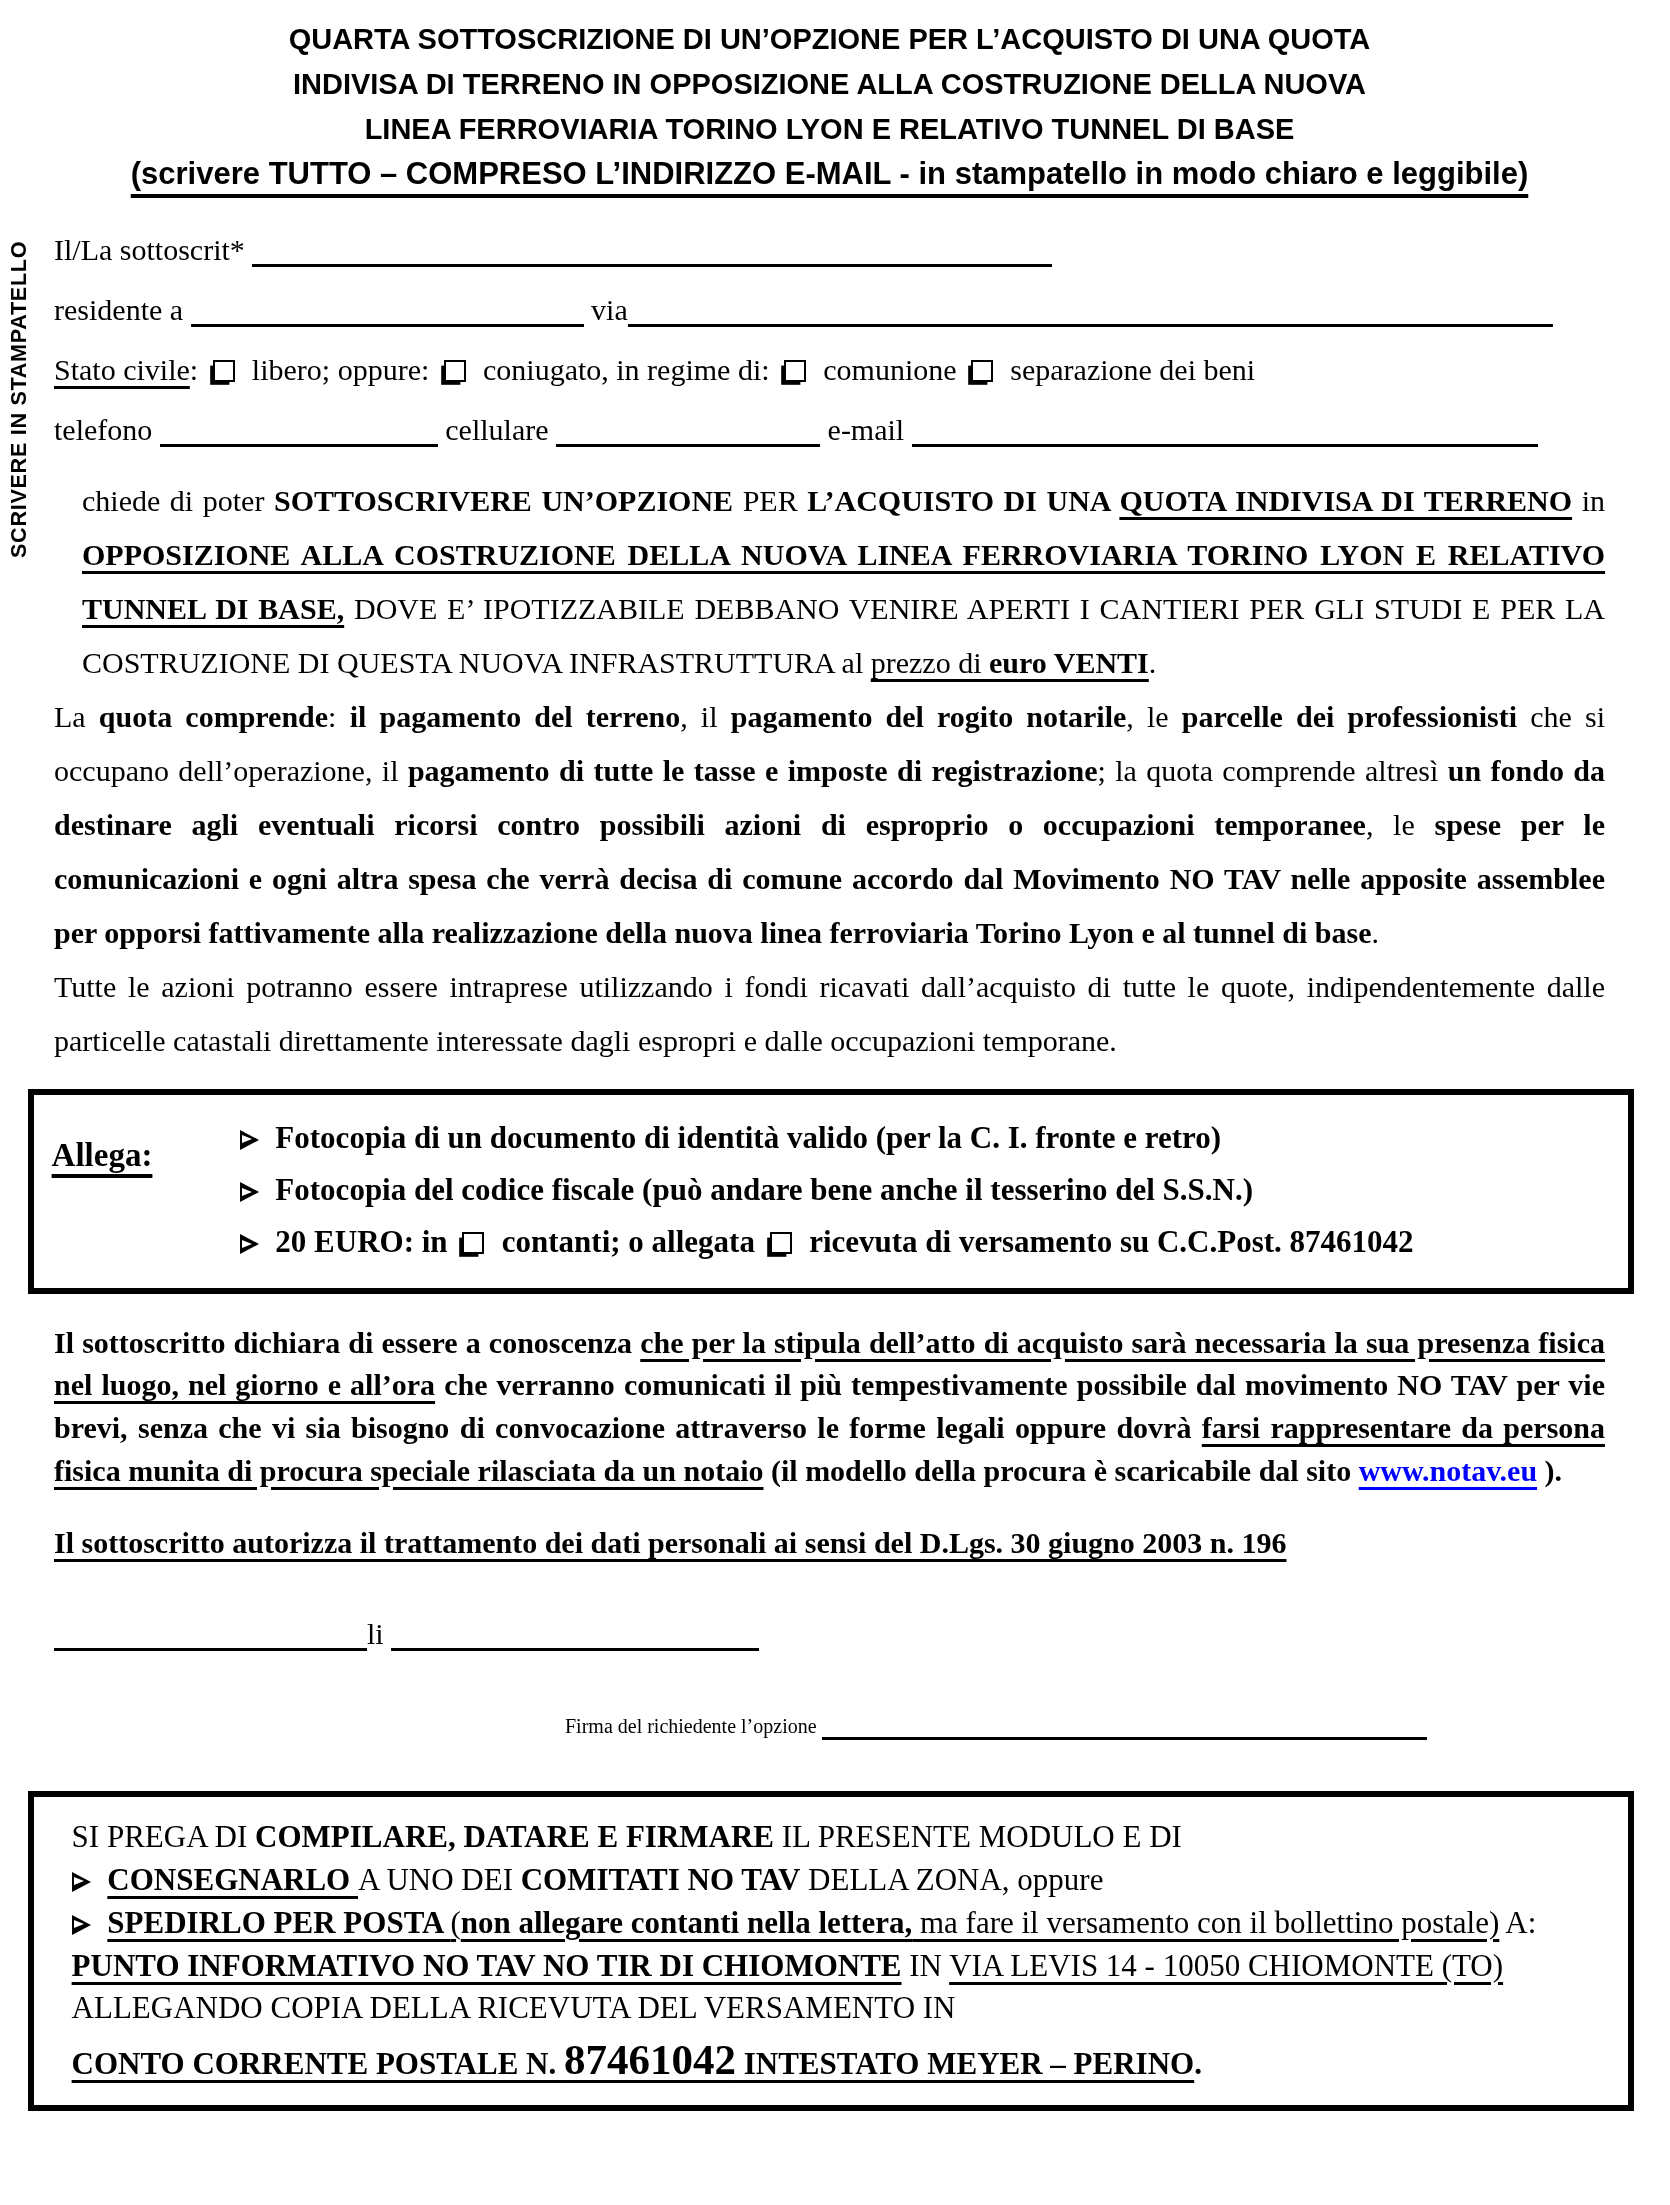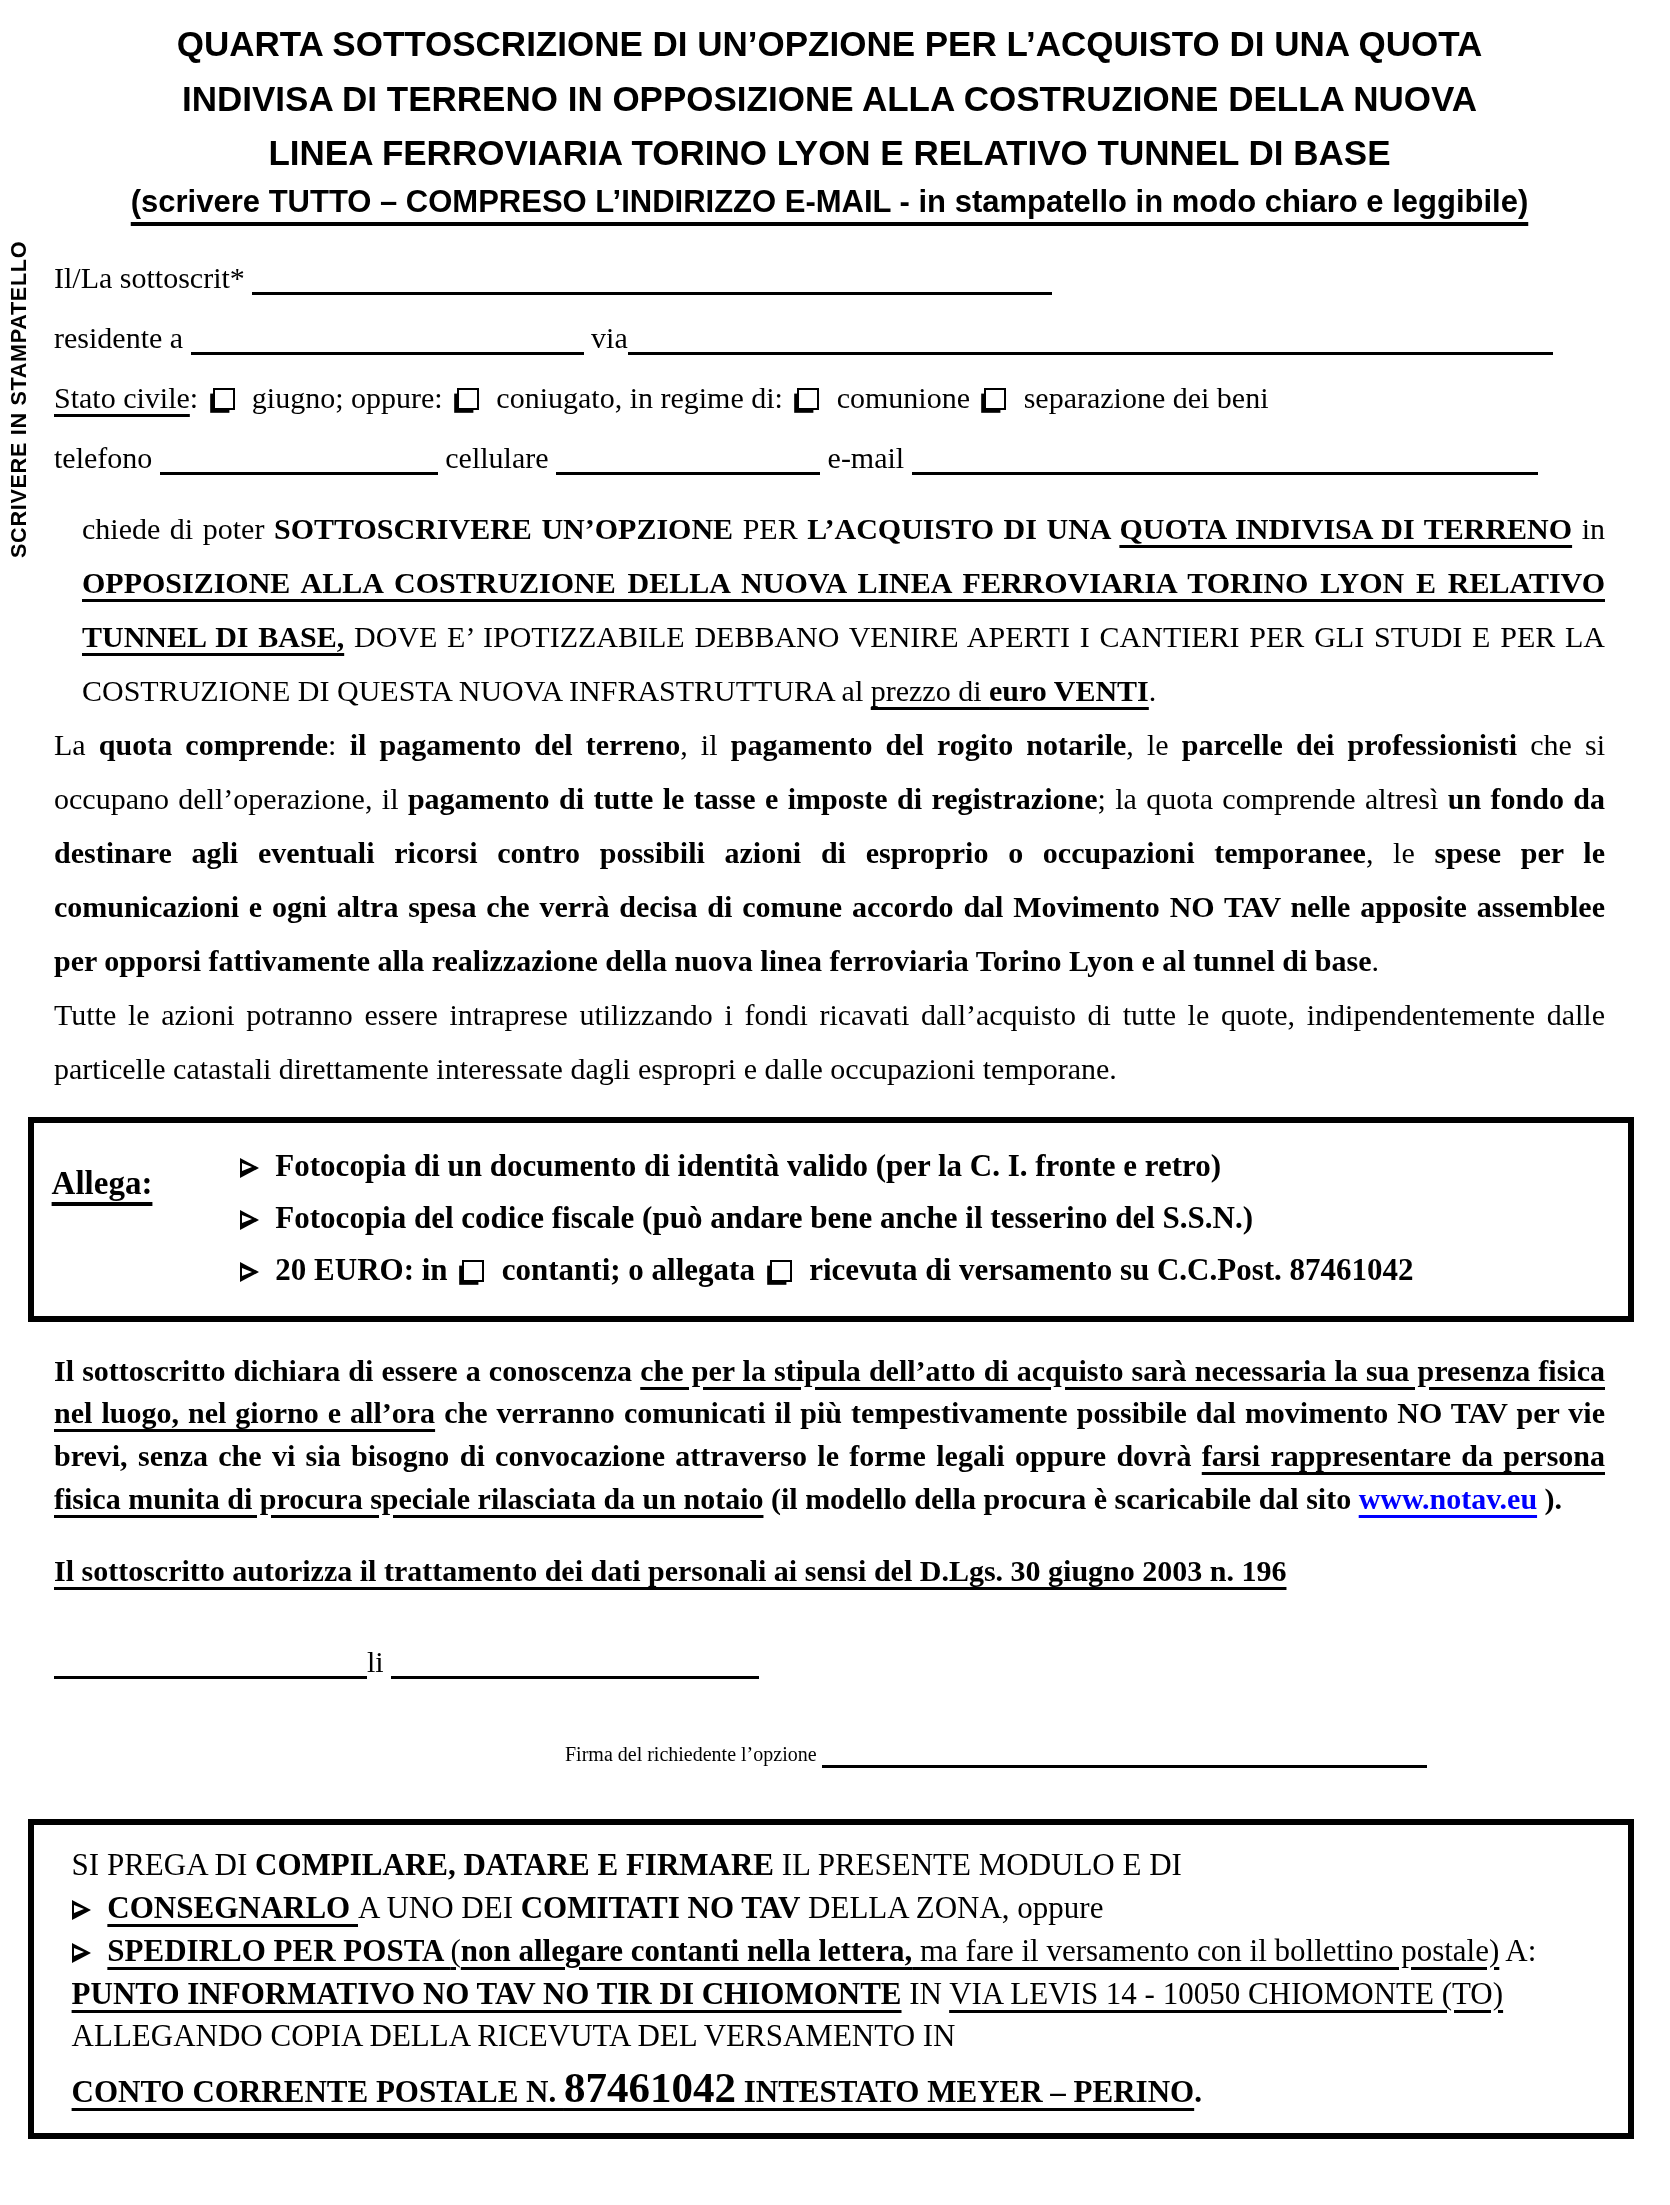--- a/index.html
+++ b/index.html
@@ -17,21 +17,21 @@
     width:1671px;
     min-height:2205px;
     box-sizing:border-box;
     padding:17.4px 66px 7px 54px;
   }
   
   .title-block{text-align:center;}
   .title-line{
     font-family:"Liberation Sans", sans-serif;
     font-weight:bold;
-    font-size:35px;
+    font-size:29px;
     line-height:1.55;
     white-space:nowrap;
   }
   .subtitle{
     font-family:"Liberation Sans", sans-serif;
     font-weight:bold;
     font-size:31px;
     margin-top:4.2px;
     white-space:nowrap;
     text-decoration:underline;
@@ -180,21 +180,21 @@
   <header class="title-block">
     <div class="title-line">QUARTA SOTTOSCRIZIONE DI UN’OPZIONE PER L’ACQUISTO DI UNA QUOTA</div>
     <div class="title-line">INDIVISA DI TERRENO IN OPPOSIZIONE ALLA COSTRUZIONE DELLA NUOVA</div>
     <div class="title-line">LINEA FERROVIARIA TORINO LYON E RELATIVO TUNNEL DI BASE</div>
     <div class="subtitle">(scrivere TUTTO – COMPRESO L’INDIRIZZO E-MAIL -  in stampatello in modo chiaro e leggibile)</div>
   </header>
 
   <section class="form-rows">
     <div class="row"><span>Il/La sottoscrit* </span><span class="bl" style="width: 800px;"></span></div>
     <div class="row"><span>residente a </span><span class="bl" style="width: 393px;"></span><span> via</span><span class="bl" style="width: 925px;"></span></div>
-    <div class="row"><span class="u">Stato civile</span><span>: </span><span class="cb"></span><span> giugno; oppure:  </span><span class="cb"></span><span> coniugato, in regime di:  </span><span class="cb"></span><span> comunione    </span><span class="cb"></span><span> separazione dei beni</span></div>
+    <div class="row"><span class="u">Stato civile</span><span>: </span><span class="cb"></span><span> libero; oppure:  </span><span class="cb"></span><span> coniugato, in regime di:  </span><span class="cb"></span><span> comunione    </span><span class="cb"></span><span> separazione dei beni</span></div>
     <div class="row"><span>telefono </span><span class="bl" style="width: 278px;"></span><span> cellulare </span><span class="bl" style="width: 264px;"></span><span> e-mail </span><span class="bl" style="width: 626px;"></span></div>
   </section>
 
   <p class="para first"><span>chiede di poter </span><span class="b">SOTTOSCRIVERE UN’OPZIONE </span><span>PER </span><span class="b">L’ACQUISTO DI UNA </span><span class="b u">QUOTA INDIVISA DI TERRENO</span><span> in </span><span class="b u">OPPOSIZIONE ALLA COSTRUZIONE DELLA NUOVA LINEA FERROVIARIA TORINO LYON E RELATIVO TUNNEL DI BASE,</span><span> DOVE E’ IPOTIZZABILE DEBBANO VENIRE APERTI I CANTIERI PER GLI STUDI E PER LA COSTRUZIONE DI QUESTA NUOVA INFRASTRUTTURA al </span><span class="u">prezzo di </span><span class="b u">euro VENTI</span><span>.</span></p>
   <p class="para"><span>La </span><span class="b">quota comprende</span><span>: </span><span class="b">il pagamento del terreno</span><span>, il </span><span class="b">pagamento del rogito notarile</span><span>, le </span><span class="b">parcelle dei professionisti</span><span> che si occupano dell’operazione, il </span><span class="b">pagamento di tutte le tasse e imposte di registrazione</span><span>; la quota comprende altresì </span><span class="b">un fondo da destinare agli eventuali ricorsi contro possibili azioni di esproprio o occupazioni temporanee</span><span>, le </span><span class="b">spese per le comunicazioni e ogni altra spesa che verrà decisa di comune accordo dal Movimento NO TAV nelle apposite assemblee per opporsi fattivamente alla realizzazione della nuova linea ferroviaria Torino Lyon e al tunnel di base</span><span>.</span></p>
   <p class="para"><span>Tutte le azioni potranno essere intraprese utilizzando i fondi ricavati dall’acquisto di tutte le quote, indipendentemente dalle particelle catastali direttamente interessate dagli espropri e dalle occupazioni temporane.</span></p>
 
   <section class="allega-box">
     <div class="allega-label">Allega:</div>
     <div class="allega-items">

